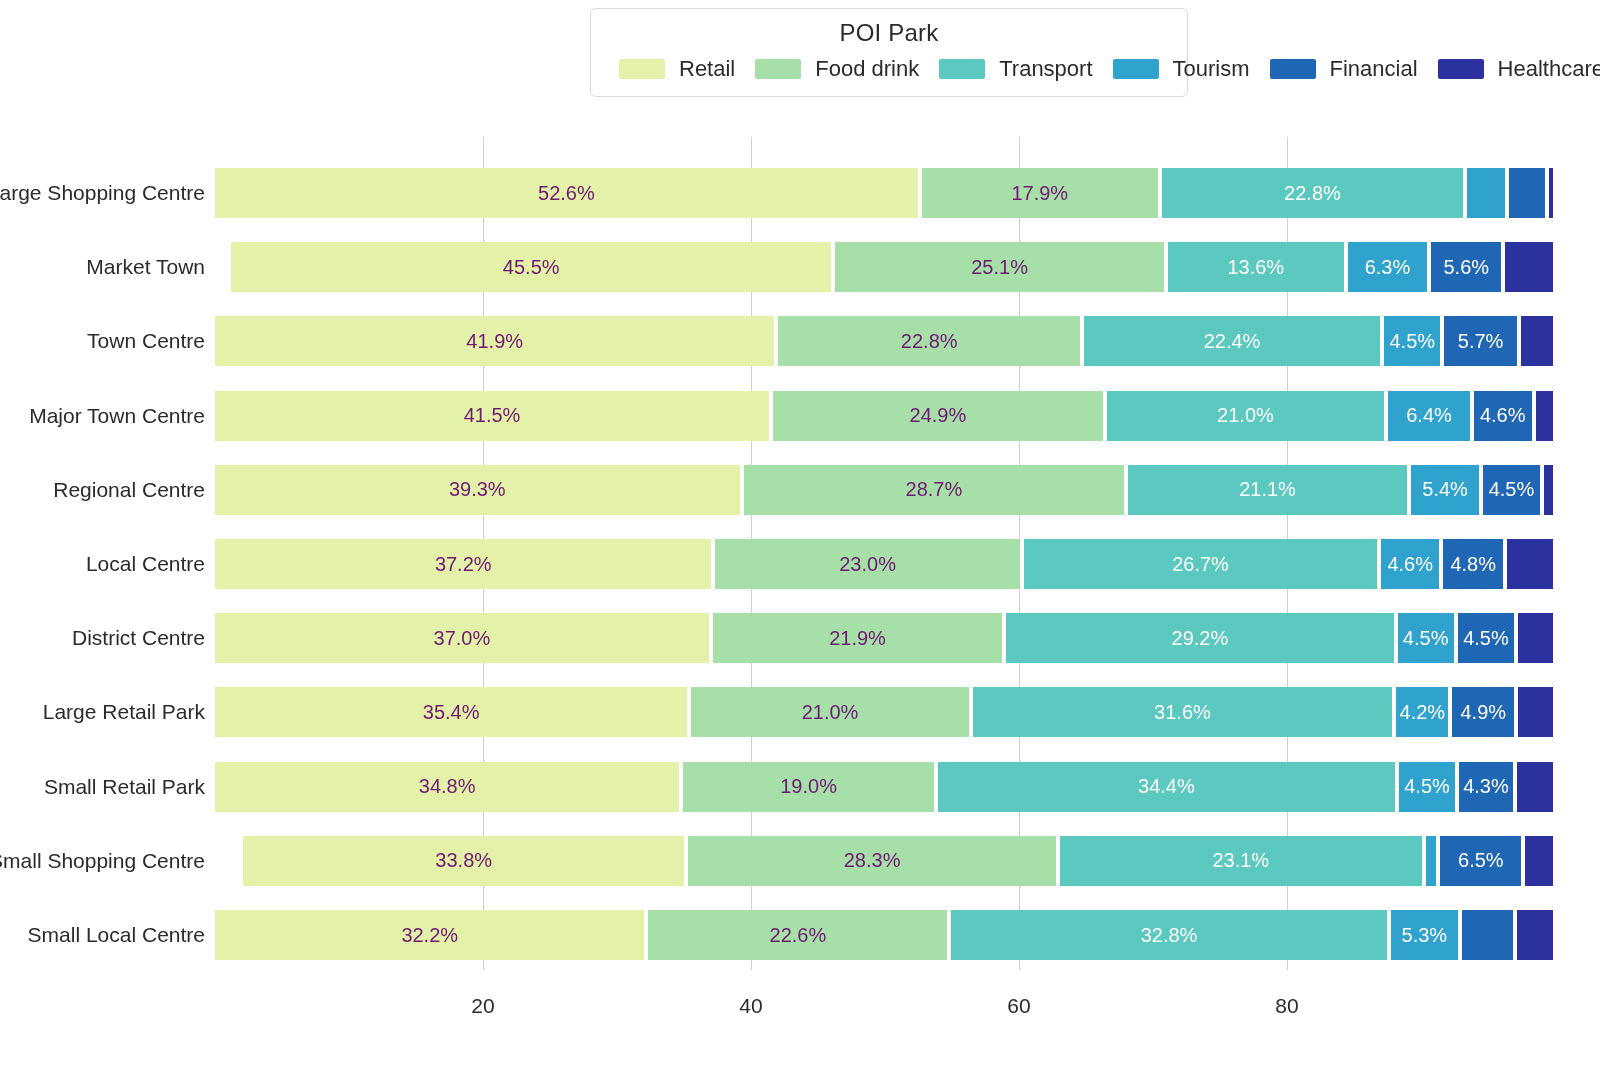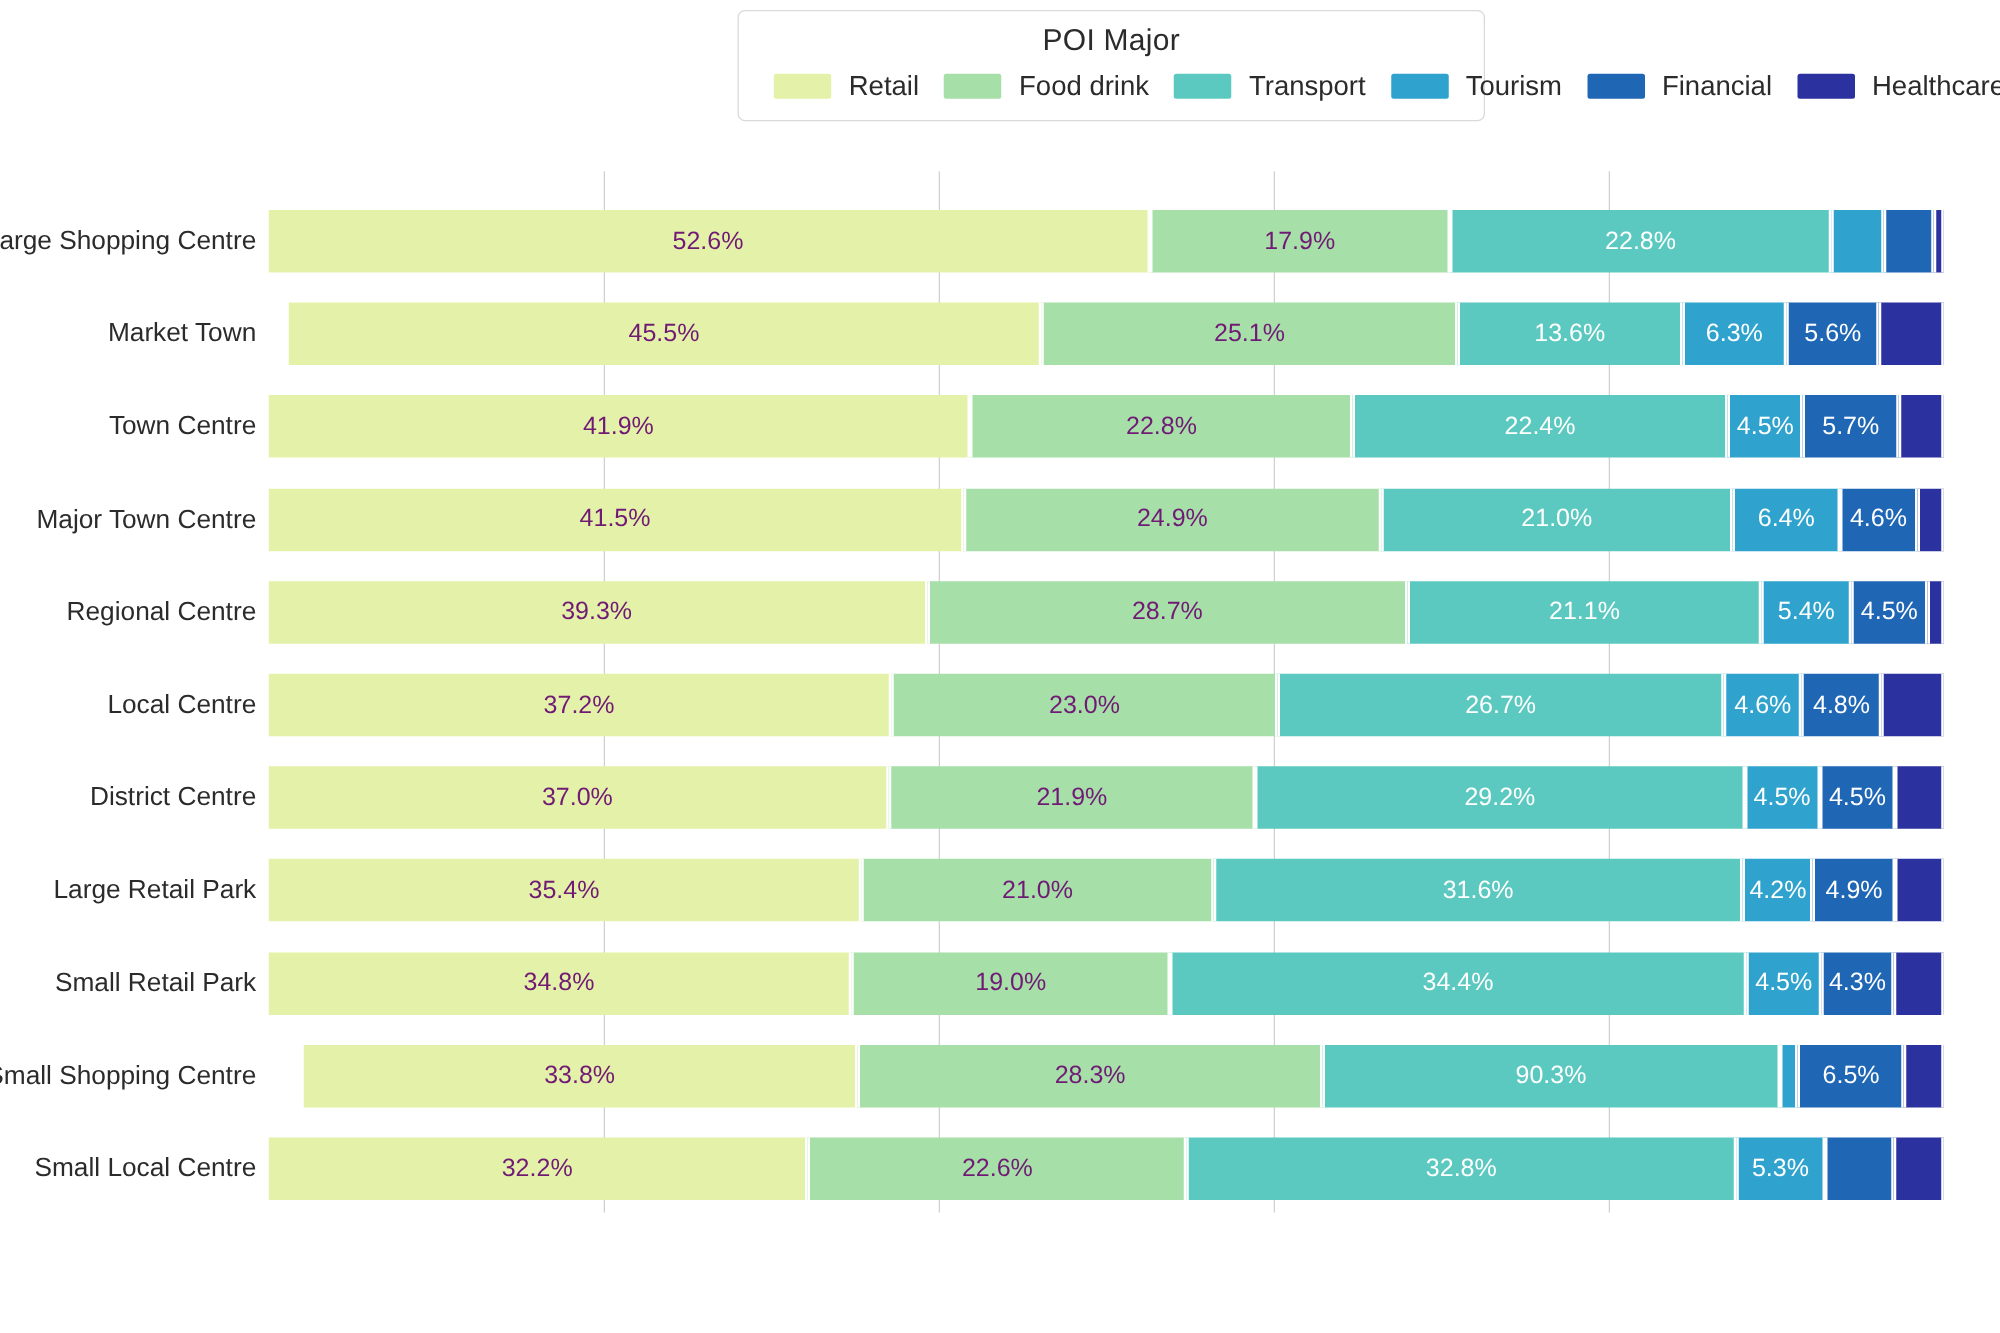--- a/index.html
+++ b/index.html
@@ -152,21 +152,21 @@
     font-size: 21px;
     color: #2b2b2b;
   }
 </style>
 </head>
 <body>
 
 <div id="chart-root">
 
   <div class="legend-box">
-    <div class="legend-title">POI Major</div>
+    <div class="legend-title">POI Park</div>
     <div class="legend-grid" id="legend-grid">
         <div class="legend-item">
           <span class="legend-swatch" style="background: rgb(228, 241, 168);"></span>
           <span class="legend-label">Retail</span>
         </div>
         <div class="legend-item">
           <span class="legend-swatch" style="background: rgb(166, 223, 168);"></span>
           <span class="legend-label">Food drink</span>
         </div>
         <div class="legend-item">
@@ -369,21 +369,21 @@
           <div class="seg" title="Small Retail Park — Healthcare 3.0%" style="width: 3%; background: rgb(43, 50, 160);"></div>
         </div>
         <div class="bar-row" style="top: 698.8px; padding-left: 28px;">
           <div class="seg" title="Small Shopping Centre — Retail 33.8%" style="width: 33.8%; background: rgb(228, 241, 168);">
             <span class="seg-label dark">33.8%</span>
           </div>
           <div class="seg" title="Small Shopping Centre — Food drink 28.3%" style="width: 28.3%; background: rgb(166, 223, 168);">
             <span class="seg-label dark">28.3%</span>
           </div>
           <div class="seg" title="Small Shopping Centre — Transport 27.9%" style="width: 27.9%; background: rgb(92, 201, 192);">
-            <span class="seg-label light">90.3%</span>
+            <span class="seg-label light">23.1%</span>
           </div>
           <div class="seg" title="Small Shopping Centre — Tourism 1.1%" style="width: 1.1%; background: rgb(47, 163, 205);"></div>
           <div class="seg" title="Small Shopping Centre — Financial 6.5%" style="width: 6.5%; background: rgb(31, 102, 181);">
             <span class="seg-label light">6.5%</span>
           </div>
           <div class="seg" title="Small Shopping Centre — Healthcare 2.4%" style="width: 2.4%; background: rgb(43, 50, 160);"></div>
         </div>
         <div class="bar-row" style="top: 773px;">
           <div class="seg" title="Small Local Centre — Retail 32.2%" style="width: 32.2%; background: rgb(228, 241, 168);">
             <span class="seg-label dark">32.2%</span>
@@ -396,14 +396,20 @@
           </div>
           <div class="seg" title="Small Local Centre — Tourism 5.3%" style="width: 5.3%; background: rgb(47, 163, 205);">
             <span class="seg-label light">5.3%</span>
           </div>
           <div class="seg" title="Small Local Centre — Financial 4.1%" style="width: 4.1%; background: rgb(31, 102, 181);"></div>
           <div class="seg" title="Small Local Centre — Healthcare 3.0%" style="width: 3%; background: rgb(43, 50, 160);"></div>
         </div>
       </div>
   </div>
 
+  <div class="xaxis" id="xaxis">
+      <div class="xtick-label" style="left: 268px;">20</div>
+      <div class="xtick-label" style="left: 536px;">40</div>
+      <div class="xtick-label" style="left: 804px;">60</div>
+      <div class="xtick-label" style="left: 1072px;">80</div>
+    </div>
 
 </div>
 
 </body></html>

